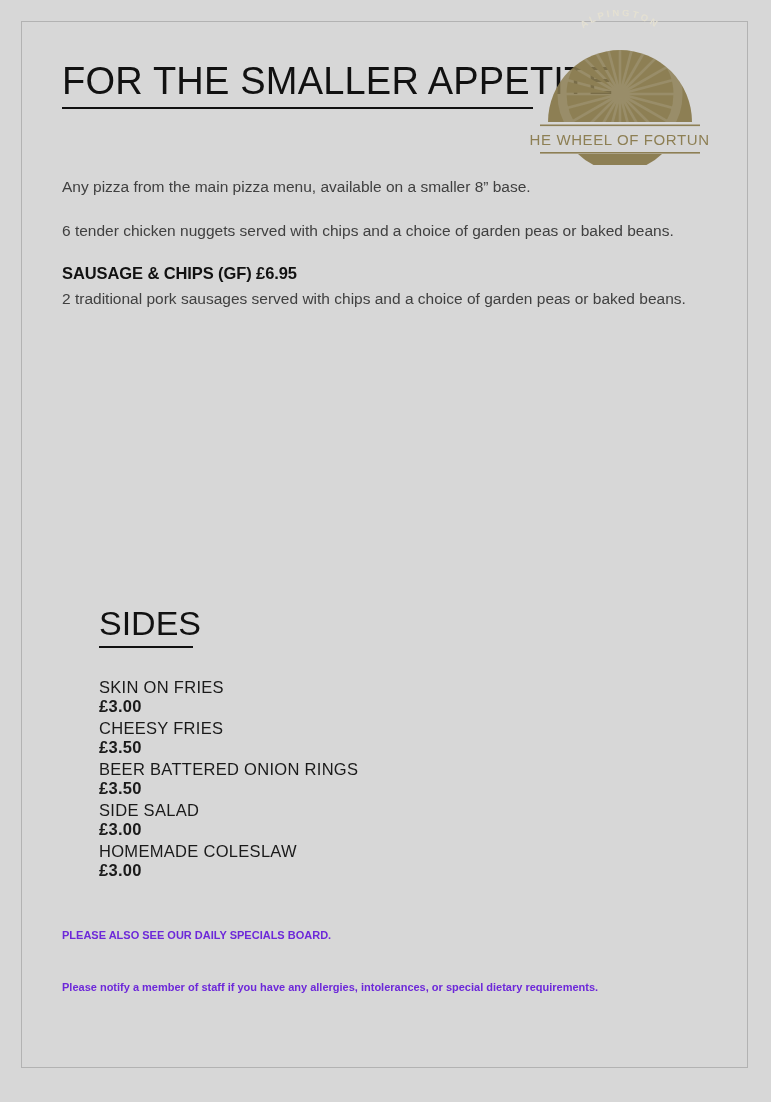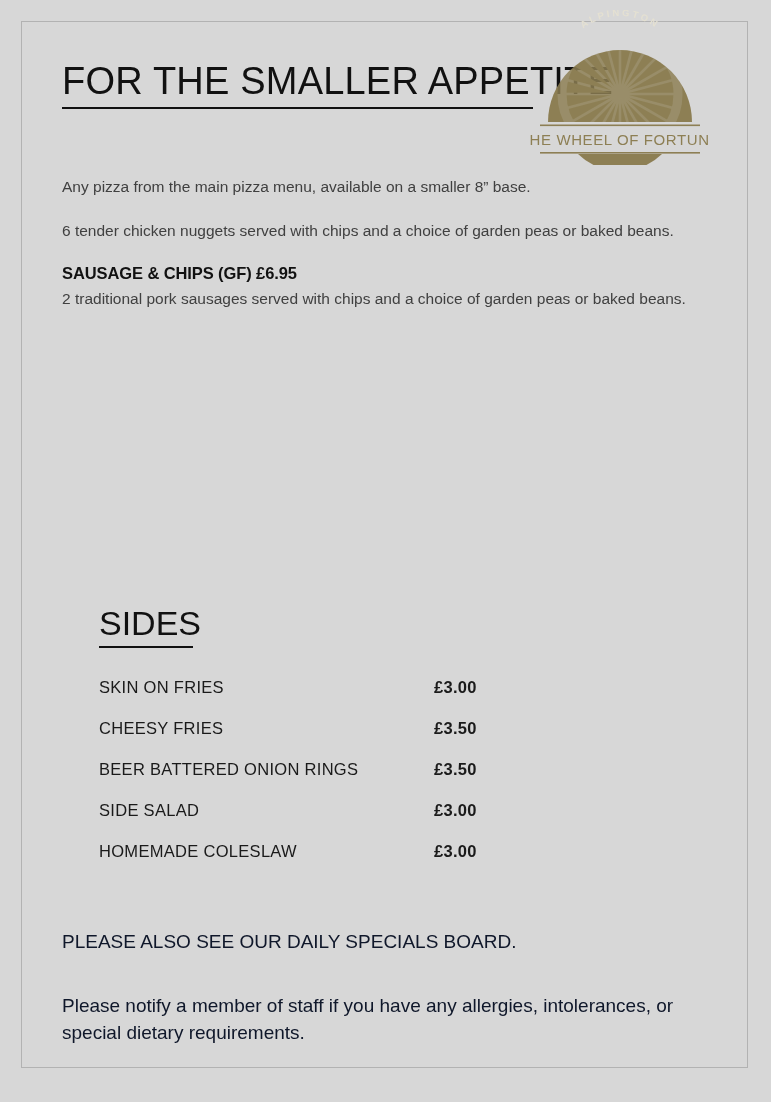--- a/index.html
+++ b/index.html
@@ -132,20 +132,21 @@
   }
   .sides-list {
     list-style: none;
     margin: 0;
     padding: 0;
   }
   .side-row {
     display: flex;
     align-items: baseline;
     height: 41px;
+    flex-direction: column;
   }
   .side-name {
     width: 335px;
     font-size: 16.5px;
     font-weight: 400;
     letter-spacing: 0.3px;
     color: #1a1a1a;
   }
   .side-price {
     font-size: 16.5px;
@@ -156,24 +157,24 @@
 
   
   .notes {
     position: absolute;
     left: 0;
     top: 928px;
     width: 648px;
   }
   .note {
     margin: 0 0 36px 0;
-    font-size: 19px;
-    font-weight: normal;
+    font-size: 11px;
+    font-weight: bold;
     line-height: 1.45;
-    color: #0f172a;
+    color: #6d28d9;
   }
   .note:last-child { margin-bottom: 0; }
 </style>
 </head>
 <body>
 
 <div class="page">
 
   <div class="page-frame"></div>
 

